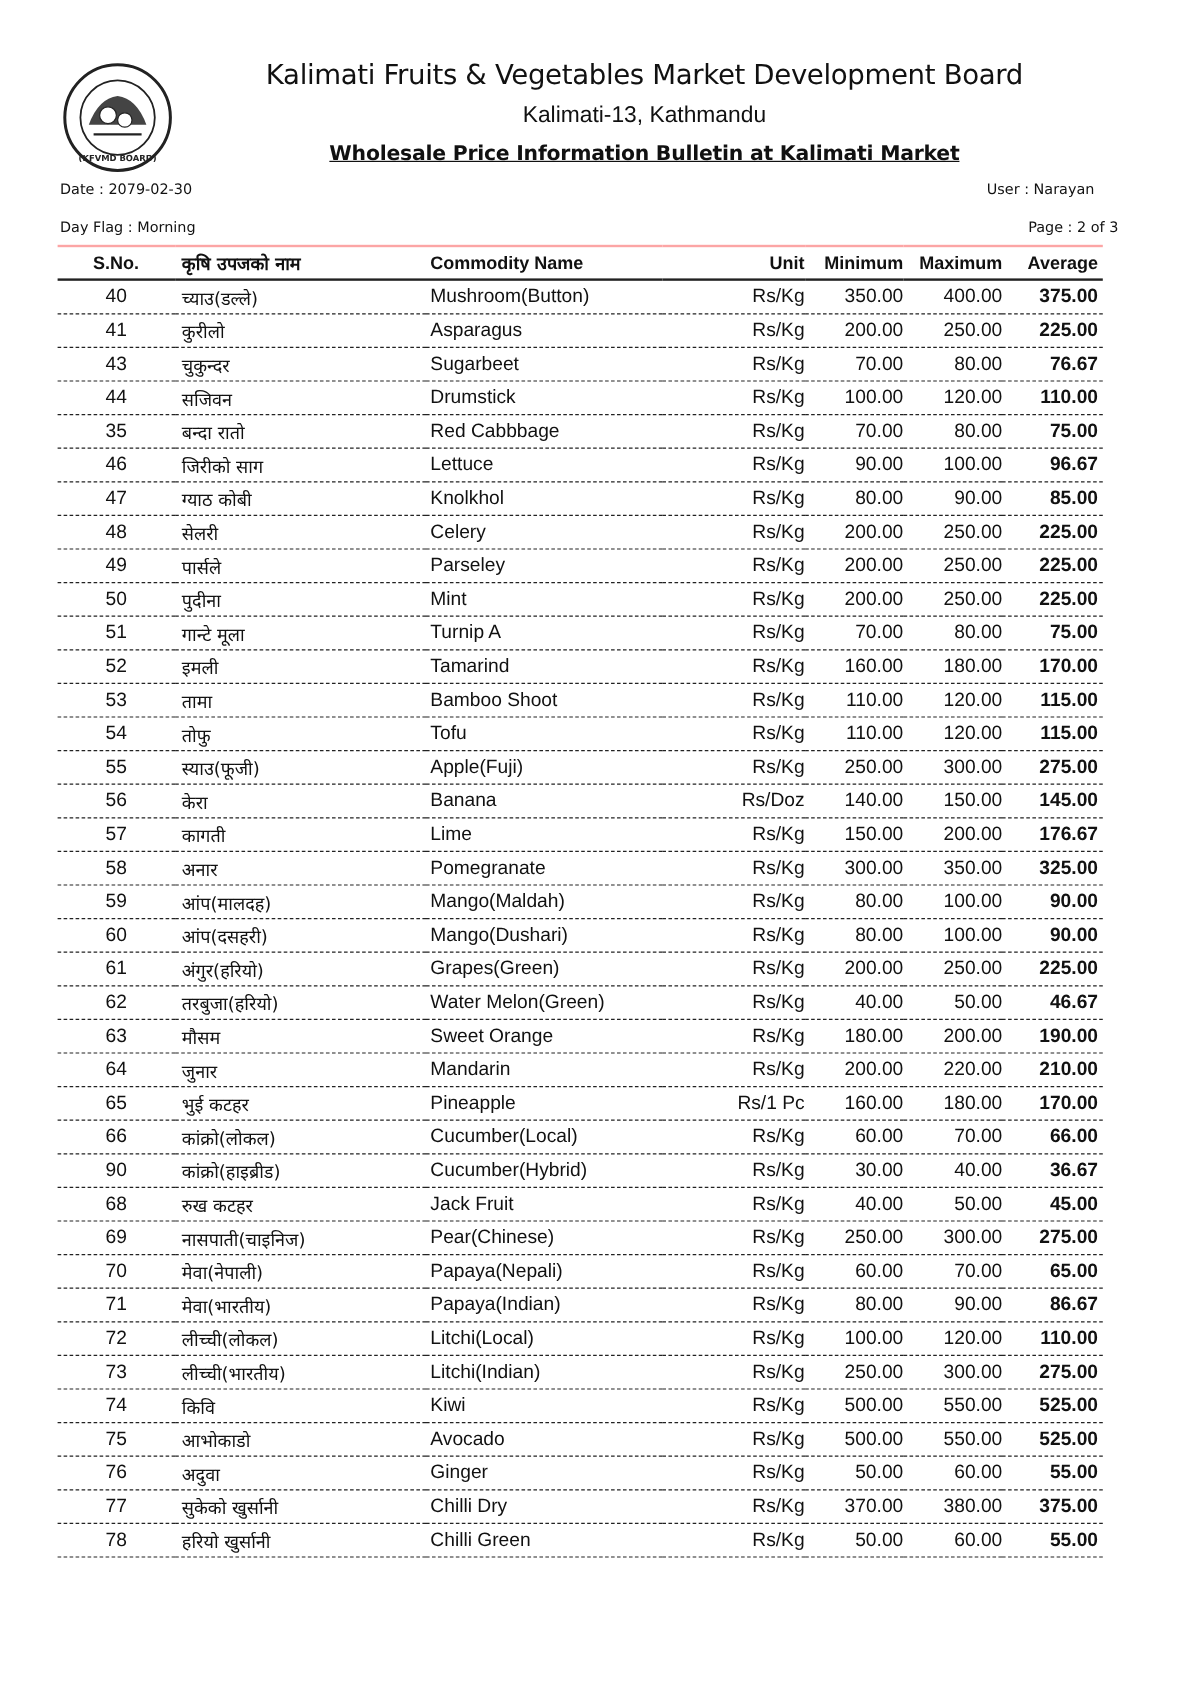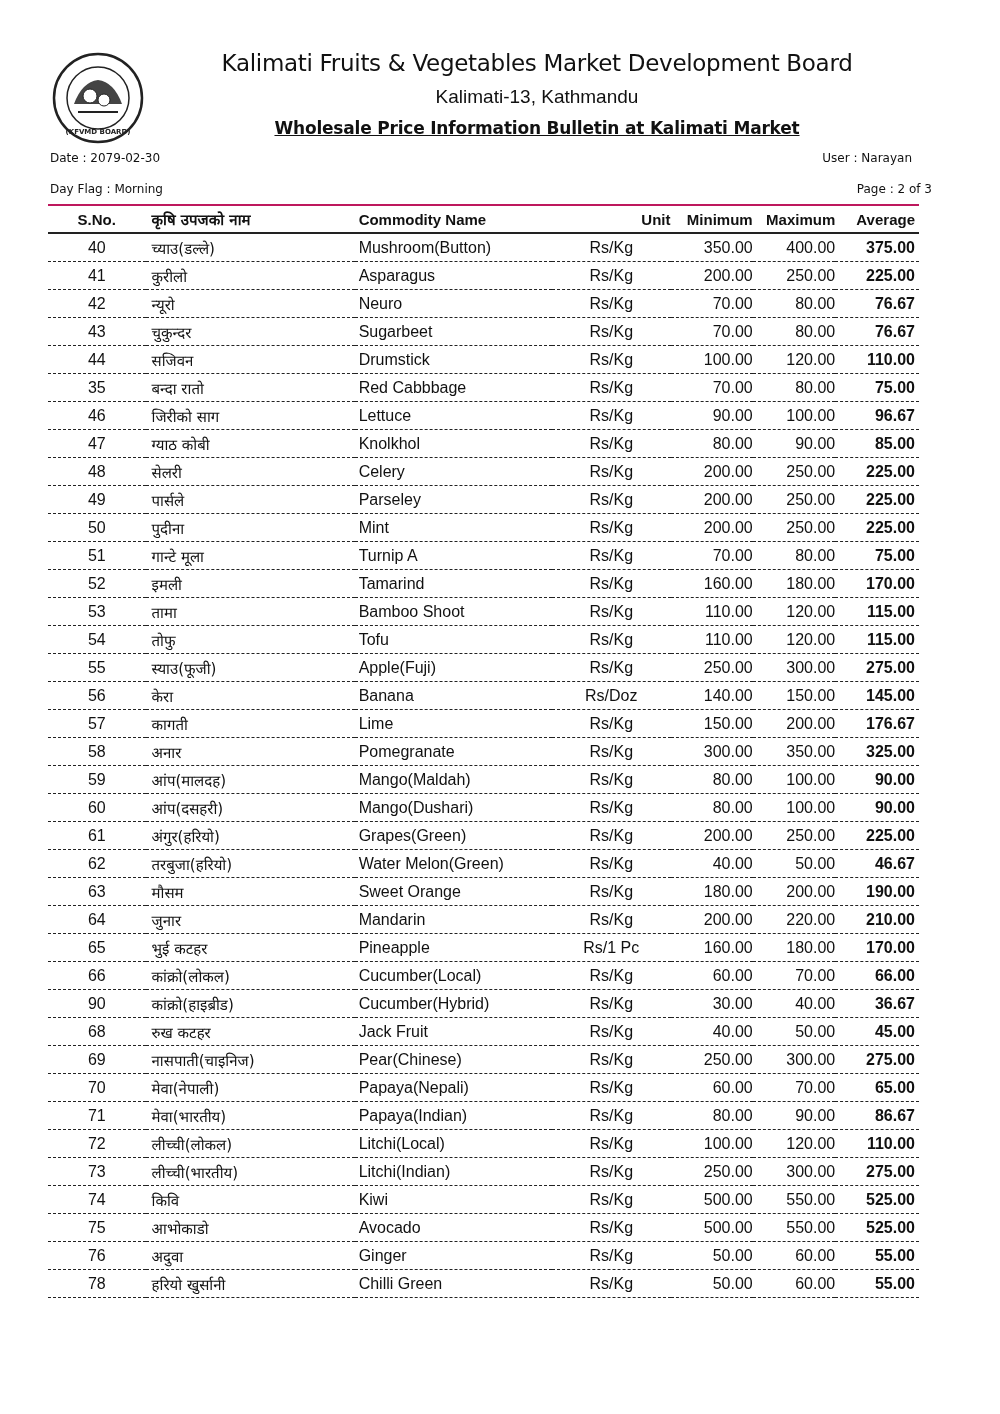--- a/index.html
+++ b/index.html
@@ -8,26 +8,26 @@
   .title { position: absolute; left: 0; width: 1074px; text-align: center; }
   .t1 { top: 50px; font-family: "DejaVu Sans", sans-serif; font-size: 23px; letter-spacing: -0.3px; }
   .t2 { top: 86px; font-size: 19px; }
   .t3 { top: 118px; font-family: "DejaVu Sans", sans-serif; font-size: 17px; font-weight: bold; text-decoration: underline; letter-spacing: -0.2px; }
   .meta { position: absolute; font-family: "DejaVu Sans", sans-serif; font-size: 12px; }
   .date { left: 50px; top: 151px; }
   .dayflag { left: 50px; top: 182px; }
   .user { right: 88px; top: 151px; }
   .page { right: 68px; top: 182px; }
   table { position: absolute; left: 48px; top: 204px; width: 871px; border-collapse: collapse; }
-  thead th { border-top: 2px solid #be185d; border-bottom: 2px solid #222; height: 26px; font-size: 15px; font-weight: bold; padding: 0; }
+  thead th { border-top: 2px solid #fca5a5; border-bottom: 2px solid #222; height: 26px; font-size: 15px; font-weight: bold; padding: 0; }
   tbody td { height: 27px; border-bottom: 1px dashed #222; font-size: 16px; padding: 0; vertical-align: middle; }
   .c-sno { width: 104px; text-align: center; }
   .c-np { width: 214px; text-align: left; padding-left: 6px !important; font-family: "DejaVu Sans", sans-serif; font-size: 15px !important; }
   .c-en { width: 200px; text-align: left; padding-left: 4px !important; }
-  .c-unit { width: 95px; text-align: center; }
+  .c-unit { width: 95px; text-align: right; }
   .c-min { width: 84px; text-align: right; }
   .c-max { width: 84px; text-align: right; }
   .c-avg { width: 82px; text-align: right; font-weight: bold; }
   thead .c-sno { text-align: center; }
   thead .c-en { text-align: left; }
   thead .c-unit { text-align: right; padding-left: 30px; }
   thead .c-min, thead .c-max, thead .c-avg { text-align: right; }
   .c-avg { padding-right: 4px !important; }
 </style>
 </head>
@@ -77,29 +77,20 @@
       <tr>
         <td class="c-sno">41</td>
         <td class="c-np">कुरीलो</td>
         <td class="c-en">Asparagus</td>
         <td class="c-unit">Rs/Kg</td>
         <td class="c-min">200.00</td>
         <td class="c-max">250.00</td>
         <td class="c-avg">225.00</td>
       </tr>
       <tr>
-        <td class="c-sno">42</td>
-        <td class="c-np">न्यूरो</td>
-        <td class="c-en">Neuro</td>
-        <td class="c-unit">Rs/Kg</td>
-        <td class="c-min">70.00</td>
-        <td class="c-max">80.00</td>
-        <td class="c-avg">76.67</td>
-      </tr>
-      <tr>
         <td class="c-sno">43</td>
         <td class="c-np">चुकुन्दर</td>
         <td class="c-en">Sugarbeet</td>
         <td class="c-unit">Rs/Kg</td>
         <td class="c-min">70.00</td>
         <td class="c-max">80.00</td>
         <td class="c-avg">76.67</td>
       </tr>
       <tr>
         <td class="c-sno">44</td>
@@ -392,20 +383,29 @@
       <tr>
         <td class="c-sno">76</td>
         <td class="c-np">अदुवा</td>
         <td class="c-en">Ginger</td>
         <td class="c-unit">Rs/Kg</td>
         <td class="c-min">50.00</td>
         <td class="c-max">60.00</td>
         <td class="c-avg">55.00</td>
       </tr>
       <tr>
+        <td class="c-sno">77</td>
+        <td class="c-np">सुकेको खुर्सानी</td>
+        <td class="c-en">Chilli Dry</td>
+        <td class="c-unit">Rs/Kg</td>
+        <td class="c-min">370.00</td>
+        <td class="c-max">380.00</td>
+        <td class="c-avg">375.00</td>
+      </tr>
+      <tr>
         <td class="c-sno">78</td>
         <td class="c-np">हरियो खुर्सानी</td>
         <td class="c-en">Chilli Green</td>
         <td class="c-unit">Rs/Kg</td>
         <td class="c-min">50.00</td>
         <td class="c-max">60.00</td>
         <td class="c-avg">55.00</td>
       </tr>
     </tbody>
 </table>

